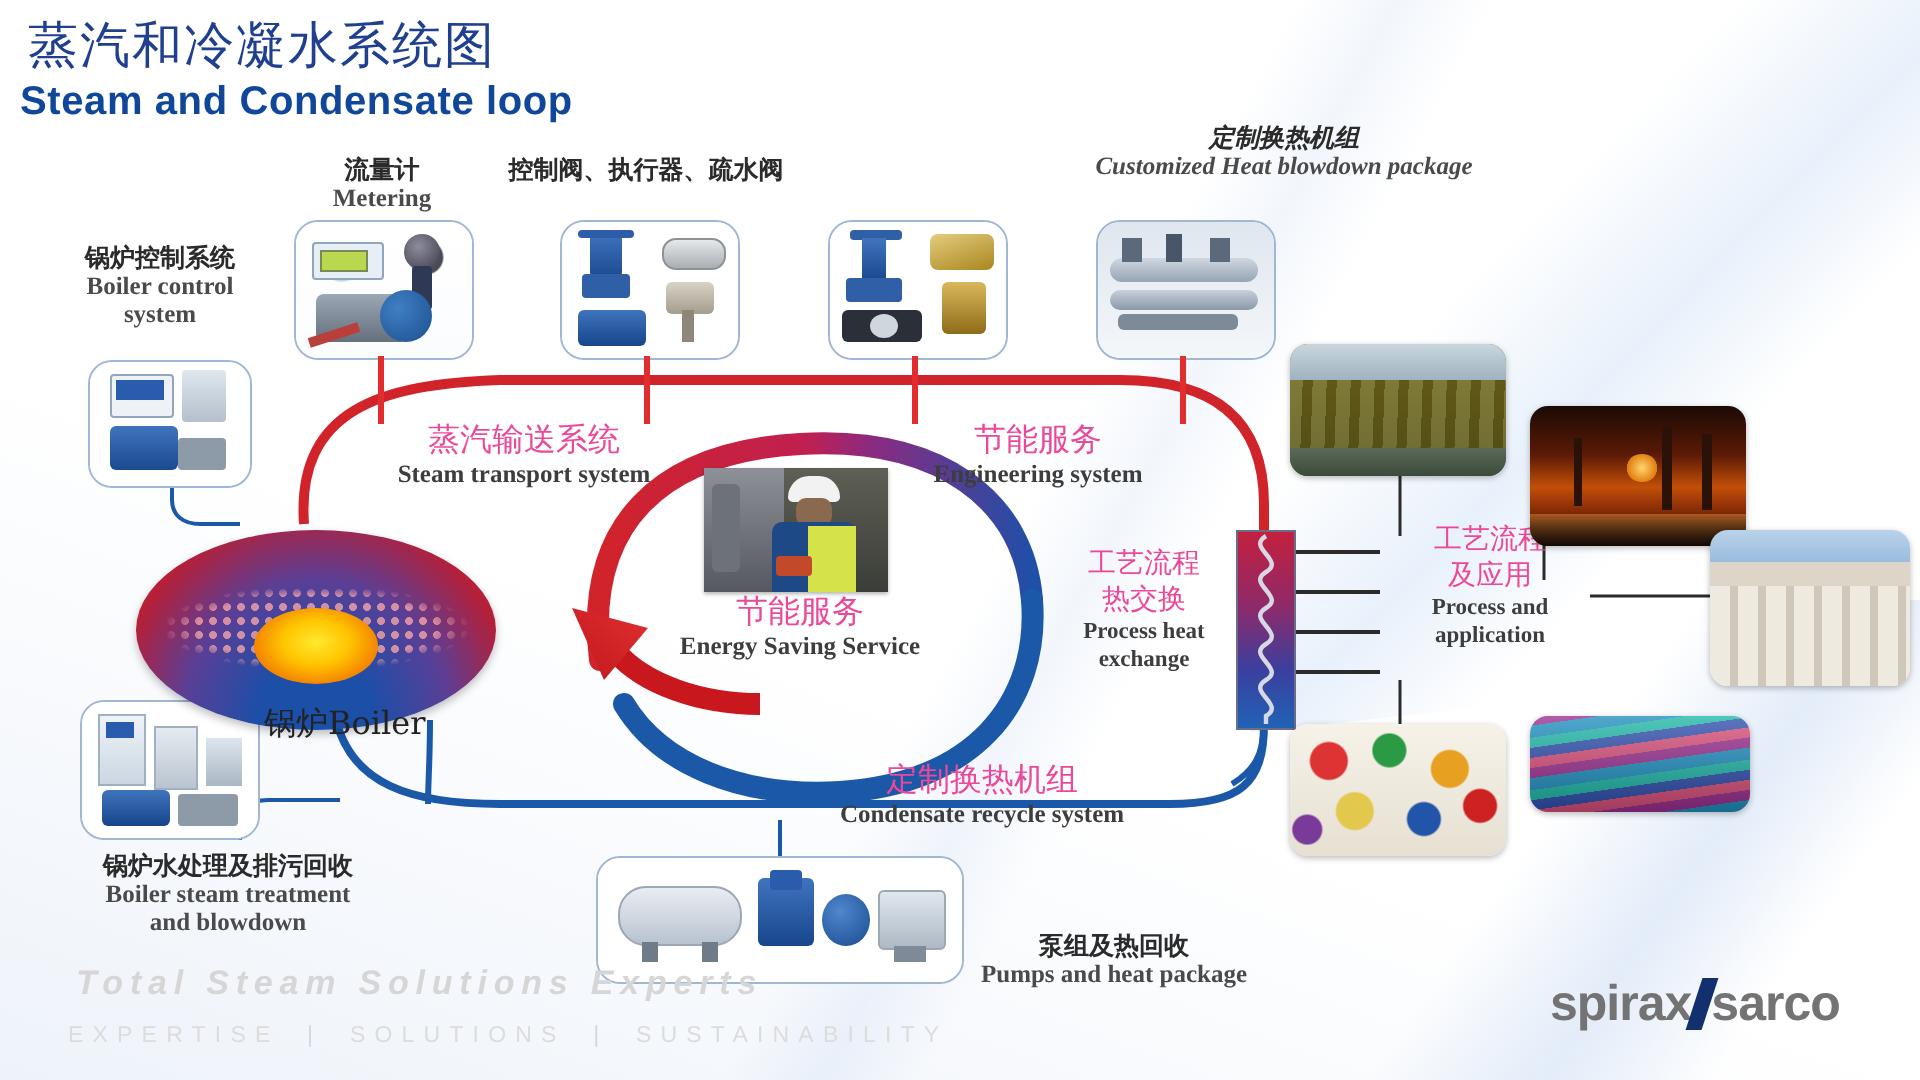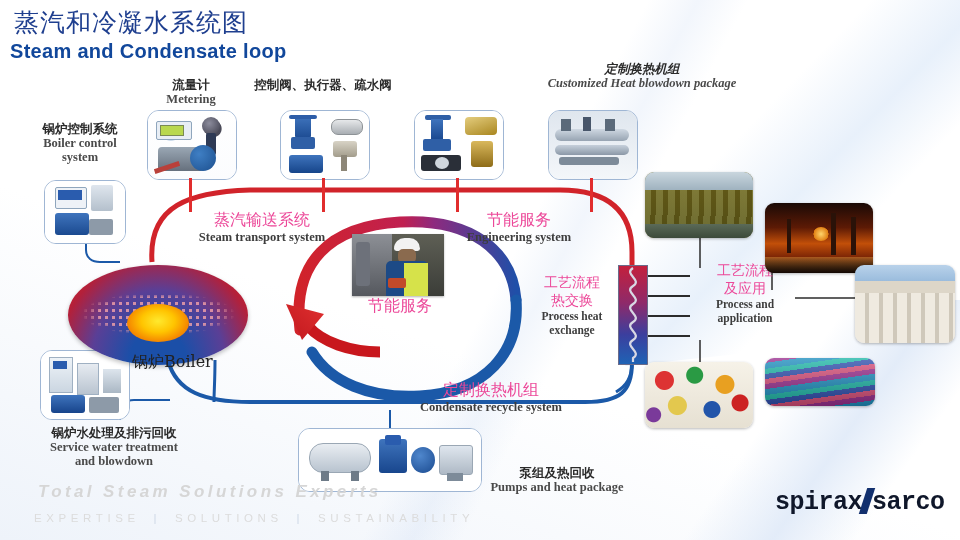--- a/index.html
+++ b/index.html
@@ -117,22 +117,22 @@
     font-size:17px;letter-spacing:3.4px;color:#d6d6d6;white-space:nowrap;
   }
   .subtag{
     position:absolute;left:34px;top:512px;
     font-family:"Liberation Sans", sans-serif;font-size:11.5px;letter-spacing:4.6px;
     color:#dcdcdc;white-space:nowrap;
   }
   .subtag .sep{color:#cfd8e6;padding:0 6px;}
   .logo{
     position:absolute;left:775px;top:488px;
-    font-family:Liberation Mono, monospace;font-weight:bold;font-size:25px;
-    color:#0f172a;white-space:nowrap;letter-spacing:-.5px;
+    font-family:Liberation Sans, sans-serif;font-weight:bold;font-size:25px;
+    color:#737373;white-space:nowrap;letter-spacing:-.5px;
   }
   .logo .slash{
     display:inline-block;transform:skewX(-18deg);
     background:#12306e;color:#12306e;width:8px;height:26px;margin:0 1px -5px 1px;
   }
 </style>
 </head>
 <body>
 
 <div id="stage">
@@ -282,21 +282,21 @@
       <div style="position:absolute;left:8px;top:6px;width:22px;height:34px;background:linear-gradient(180deg,#eef3f8,#cbd6e1);border:1px solid #9fb0c2;"></div>
       <div style="position:absolute;left:12px;top:10px;width:14px;height:8px;background:#2a5cae;"></div>
       <div style="position:absolute;left:36px;top:12px;width:20px;height:30px;background:linear-gradient(180deg,#e6ebf1,#b9c4d0);border:1px solid #9fb0c2;"></div>
       <div style="position:absolute;left:62px;top:18px;width:18px;height:24px;background:linear-gradient(180deg,#dde5ed,#aab7c4);"></div>
       <div style="position:absolute;left:10px;top:44px;width:34px;height:18px;background:linear-gradient(180deg,#3f74bd,#17448b);border-radius:3px;"></div>
       <div style="position:absolute;left:48px;top:46px;width:30px;height:16px;background:#8d9aa8;border-radius:2px;"></div>
     </div>
   </div>
   <div class="cap" style="left:24px;top:426px;width:180px;">
     <span class="cn">锅炉水处理及排污回收</span>
-    <span class="en">Service water treatment</span>
+    <span class="en">Boiler steam treatment</span>
     <span class="en">and blowdown</span>
   </div>
 
   <div class="boiler">
     <div class="dots"></div>
     <div class="flame"></div>
   </div>
   <div style="position:absolute;left:132px;top:352px;font-family:'DejaVu Serif',serif;font-size:16px;color:#222;white-space:nowrap;">锅炉Boiler</div>
 
   <div class="hx">
@@ -321,20 +321,21 @@
     <span class="en">Steam transport  system</span>
   </div>
 
   <div class="clabel" style="left:444px;top:210px;width:150px;">
     <span class="cn">节能服务</span>
     <span class="en">Engineering system</span>
   </div>
 
   <div class="clabel" style="left:310px;top:296px;width:180px;">
     <span class="cn">节能服务</span>
+    <span class="en">Energy Saving Service</span>
   </div>
 
   <div class="clabel sm" style="left:524px;top:274px;width:96px;">
     <span class="cn">工艺流程</span>
     <span class="cn">热交换</span>
     <span class="en">Process heat</span>
     <span class="en">exchange</span>
   </div>
 
   <div class="clabel sm" style="left:692px;top:262px;width:106px;">

